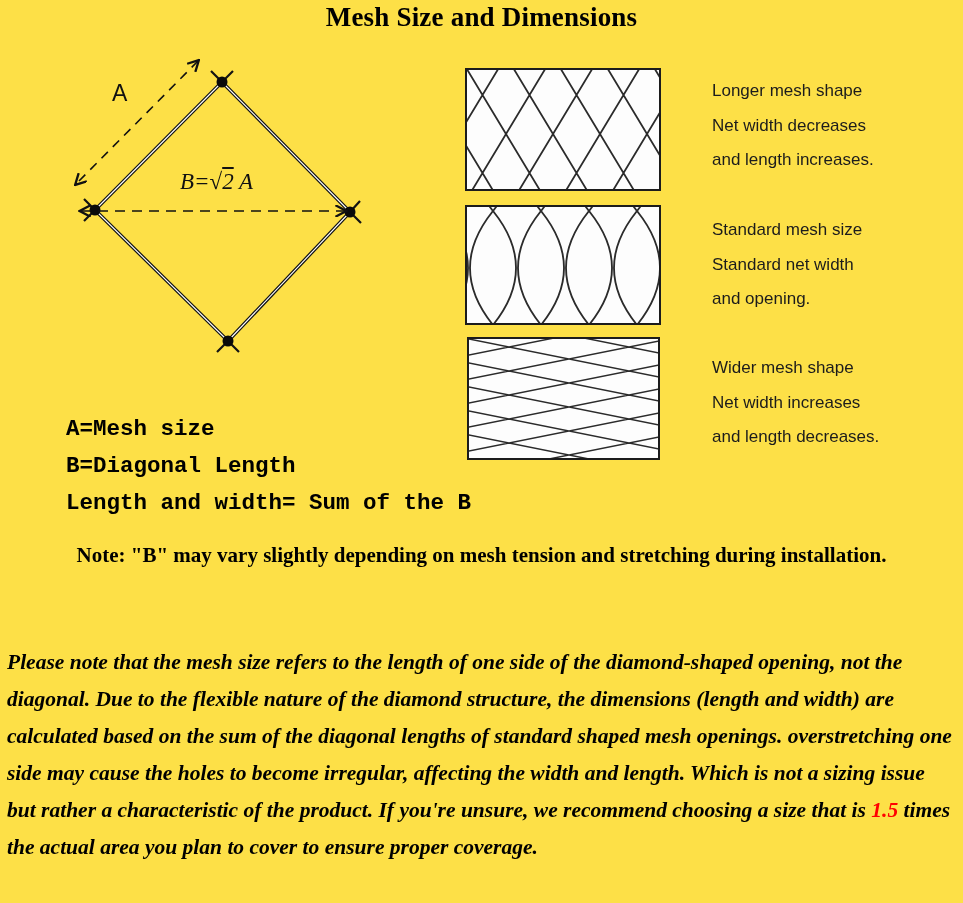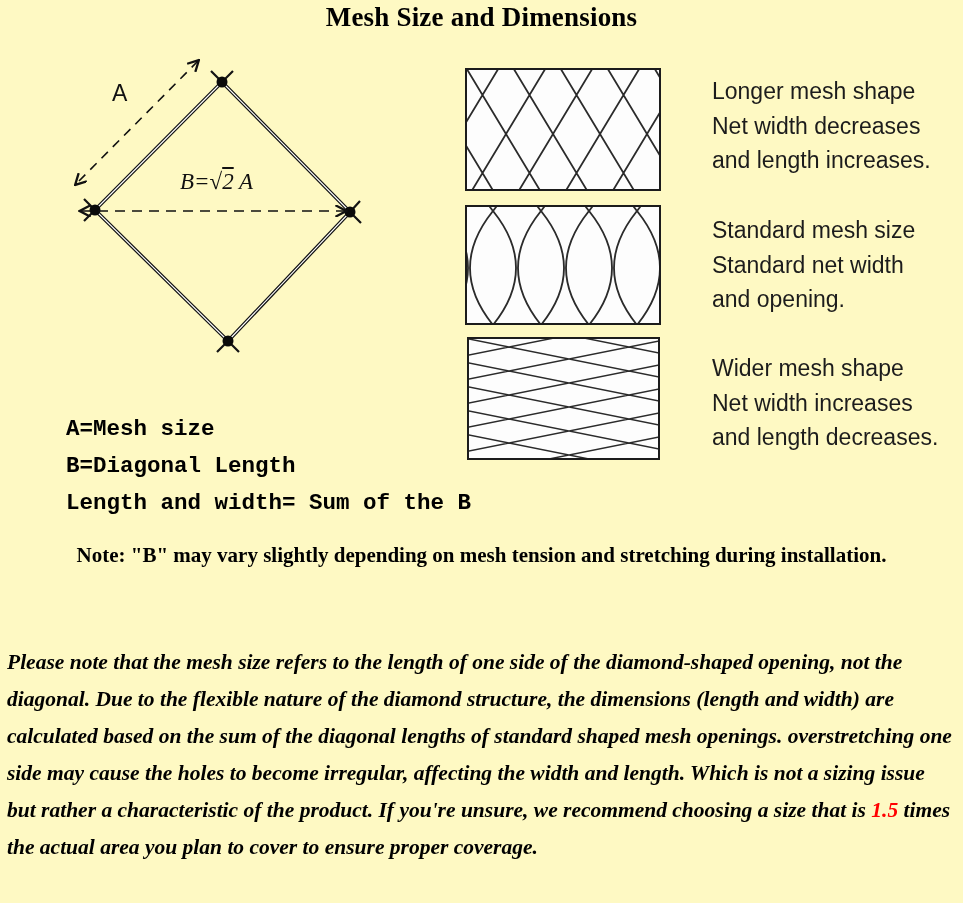--- a/index.html
+++ b/index.html
@@ -1,18 +1,18 @@
 <!DOCTYPE html>
 <html><head>
 <meta charset="utf-8">
 <style>
   * { margin:0; padding:0; box-sizing:border-box; }
   html,body { background:#ffffff; }
   .canvas {
-    position:relative; width:963px; height:903px; background:#fef9c3;
+    position:relative; width:963px; height:903px; background:#fde047;
     font-family:"Liberation Serif", serif; color:#000; overflow:hidden;
   }
   .title {
     position:absolute; top:2px; left:0; width:100%; text-align:center;
     font-size:27px; font-weight:700; letter-spacing:0.2px;
   }
   .diagram-svg { position:absolute; left:55px; top:45px; }
   .label-a {
     position:absolute; left:112px; top:80px;
     font-family:"Liberation Sans", sans-serif; font-size:23px; color:#111;
@@ -20,21 +20,21 @@
   .label-b {
     position:absolute; left:180px; top:169px; font-size:23px; color:#111;
     font-family:"Liberation Serif", serif;
     font-style:italic;
   }
   .label-b .radicand { text-decoration:overline; }
   .mesh-box { position:absolute; border:2px solid #1c1c1c; background:#fdfdfd; }
   .mesh-box svg { display:block; width:100%; height:100%; }
   .variant-text {
     position:absolute; font-family:"Liberation Sans", sans-serif;
-    font-size:23px; line-height:34.5px; color:#1c1c1c;
+    font-size:17px; line-height:34.5px; color:#1c1c1c;
   }
   .legend {
     position:absolute; left:66px; top:411px; font-size:22.5px; font-weight:700;
     line-height:37px;
     font-family:Liberation Mono, monospace;
   }
   .note {
     position:absolute; left:0; top:543px; width:100%; text-align:center;
     font-size:21px; font-weight:700;
   }

